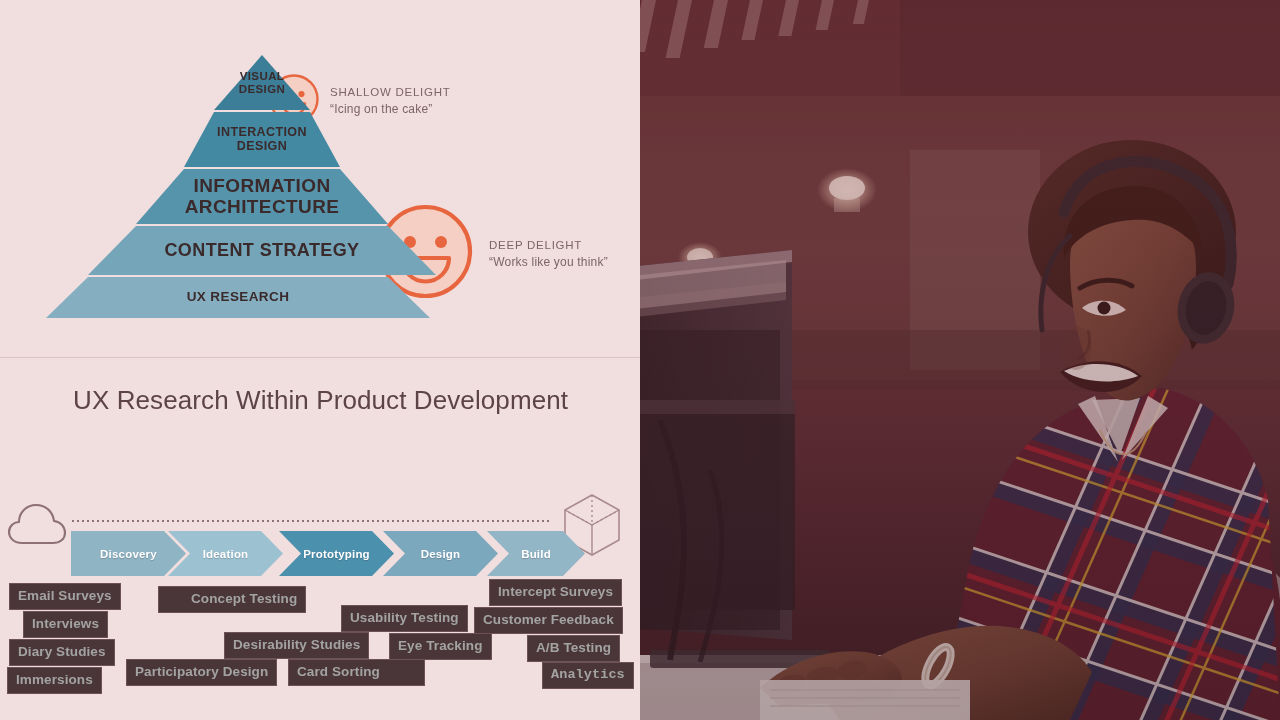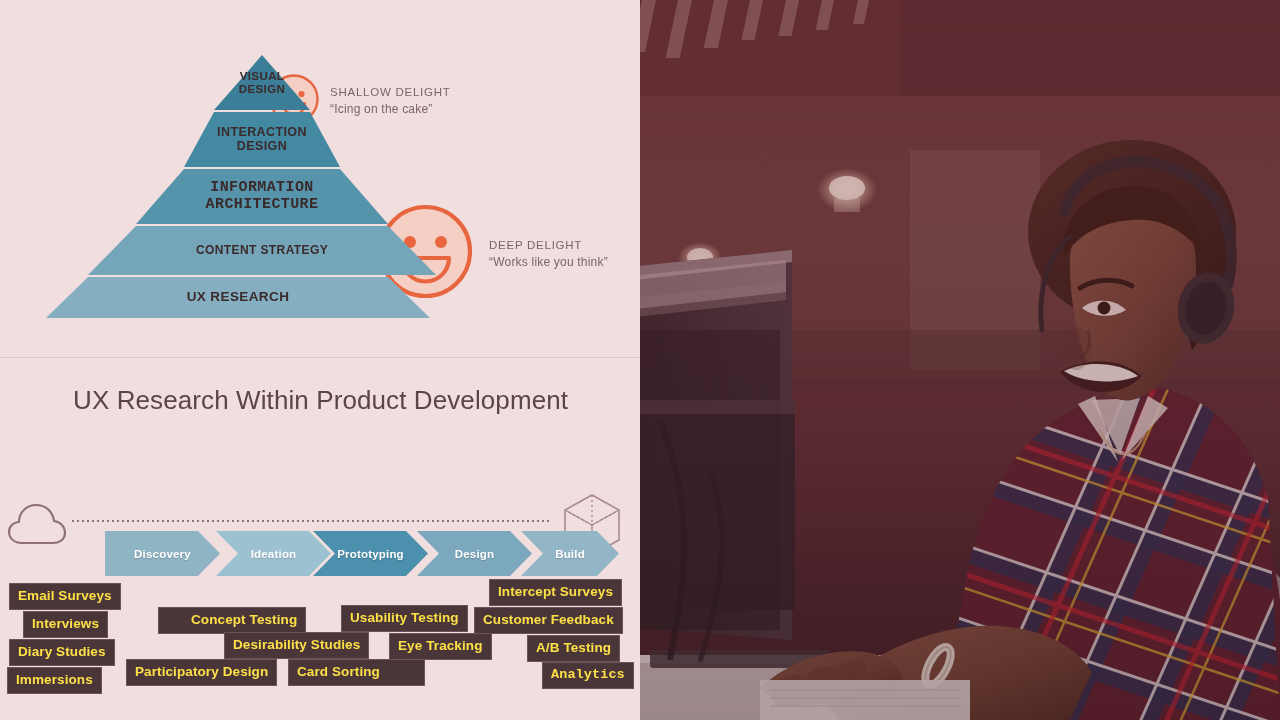--- a/index.html
+++ b/index.html
@@ -48,35 +48,35 @@
     font-size:26px;font-weight:400;color:#5d4449;letter-spacing:.1px;
   }
 
   
   #process-block{position:absolute;left:0;top:490px;width:640px;height:230px;}
   #dotted-line{
     position:absolute;left:72px;top:30px;width:480px;height:2px;
     background-image:linear-gradient(to right,#8d7176 0 2px,transparent 2px 5px);
     background-size:5px 2px;background-repeat:repeat-x;
   }
-  .chev{position:absolute;top:41px;height:31px;margin-left:34px;}
+  .chev{position:absolute;top:41px;height:31px;}
   .chev svg{display:block;}
   .chev-label{
     position:absolute;top:0;height:45px;left:0;width:100%;
     display:flex;align-items:center;justify-content:center;
     color:#ffffff;font-size:11.5px;font-weight:700;letter-spacing:.2px;
     text-shadow:0 1px 1px rgba(60,40,45,.25);
   }
   .cloud-icon,.cube-icon{position:absolute;}
 
   
   .tag{
     position:absolute;
     background:#4a3639;
-    color:#fde047;
+    color:#a3a3a3;
     font-size:13.5px;font-weight:700;letter-spacing:.1px;
     padding:4px 8px 5px 8px;
     white-space:nowrap;
     border:1px solid #6d5357;
     box-sizing:border-box;
     line-height:1.15;
   }
 
   
   #photo{
@@ -107,28 +107,28 @@
         <svg class="tri-shape" viewBox="0 0 156 55" preserveAspectRatio="none">
           <polygon points="30,0 126,0 156,55 0,55" fill="#4489a2"></polygon>
         </svg>
         <span class="pyr-label" style="font-size:12.5px;width:150px;">INTERACTION<br>DESIGN</span>
       </div>
 
       <div class="pyr-level" style="left:112px;top:114px;width:252px;height:55px;">
         <svg class="tri-shape" viewBox="0 0 252 55" preserveAspectRatio="none">
           <polygon points="48,0 204,0 252,55 0,55" fill="#5694ab"></polygon>
         </svg>
-        <span class="pyr-label" style="font-size:15px;width:246px;font-family:Liberation Mono, monospace;">INFORMATION<br>ARCHITECTURE</span>
+        <span class="pyr-label" style="font-size:19px;width:246px;">INFORMATION<br>ARCHITECTURE</span>
       </div>
 
       <div class="pyr-level" style="left:64px;top:171px;width:348px;height:49px;">
         <svg class="tri-shape" viewBox="0 0 348 49" preserveAspectRatio="none">
           <polygon points="48,0 300,0 348,49 0,49" fill="#74a5b8"></polygon>
         </svg>
-        <span class="pyr-label" style="font-size:12px;">CONTENT STRATEGY</span>
+        <span class="pyr-label" style="font-size:18px;">CONTENT STRATEGY</span>
       </div>
 
       <div class="pyr-level" style="left:22px;top:222px;width:384px;height:41px;">
         <svg class="tri-shape" viewBox="0 0 384 53" preserveAspectRatio="none">
           <polygon points="42,0 342,0 384,53 0,53" fill="#85afc0"></polygon>
         </svg>
         <span class="pyr-label" style="font-size:13.5px;">UX RESEARCH</span>
       </div>
     </div>
 
@@ -178,21 +178,21 @@
 
       <div id="dotted-line"></div>
 
       <div class="chev" style="left:71px;width:115px;">
         <svg width="115" height="45" viewBox="0 0 115 45" preserveAspectRatio="none">
           <polygon points="0,0 93,0 115,22.5 93,45 0,45" fill="#8fb4c4"></polygon>
         </svg>
         <div class="chev-label" style="padding-right:14px;">Discovery</div>
       </div>
 
-      <div class="chev" style="left:182px;width:115px;">
+      <div class="chev" style="left:168px;width:115px;">
         <svg width="115" height="45" viewBox="0 0 115 45" preserveAspectRatio="none">
           <polygon points="0,0 93,0 115,22.5 93,45 0,45 22,22.5" fill="#9cc2d2"></polygon>
         </svg>
         <div class="chev-label">Ideation</div>
       </div>
 
       <div class="chev" style="left:279px;width:115px;">
         <svg width="115" height="45" viewBox="0 0 115 45" preserveAspectRatio="none">
           <polygon points="0,0 93,0 115,22.5 93,45 0,45 22,22.5" fill="#4b90ad"></polygon>
         </svg>
@@ -211,21 +211,21 @@
           <polygon points="0,0 76,0 98,22.5 76,45 0,45 22,22.5" fill="#93b6c7"></polygon>
         </svg>
         <div class="chev-label">Build</div>
       </div>
     </div>
 
     <div class="tag" style="left:9px;top:583px;">Email Surveys</div>
     <div class="tag" style="left:23px;top:611px;">Interviews</div>
     <div class="tag" style="left:9px;top:639px;">Diary Studies</div>
     <div class="tag" style="left:7px;top:667px;">Immersions</div>
-    <div class="tag" style="left:158px;top:607px;padding-left:32px;">Concept Testing</div>
+    <div class="tag" style="left:158px;top:586px;padding-left:32px;">Concept Testing</div>
     <div class="tag" style="left:224px;top:632px;">Desirability Studies</div>
     <div class="tag" style="left:126px;top:659px;">Participatory Design</div>
     <div class="tag" style="left:288px;top:659px;padding-right:44px;">Card Sorting</div>
     <div class="tag" style="left:341px;top:605px;">Usability Testing</div>
     <div class="tag" style="left:389px;top:633px;">Eye Tracking</div>
     <div class="tag" style="left:489px;top:579px;">Intercept Surveys</div>
     <div class="tag" style="left:474px;top:607px;">Customer Feedback</div>
     <div class="tag" style="left:527px;top:635px;">A/B Testing</div>
     <div class="tag" style="left:542px;top:662px;font-family:Liberation Mono, monospace;">Analytics</div>
   </div>

